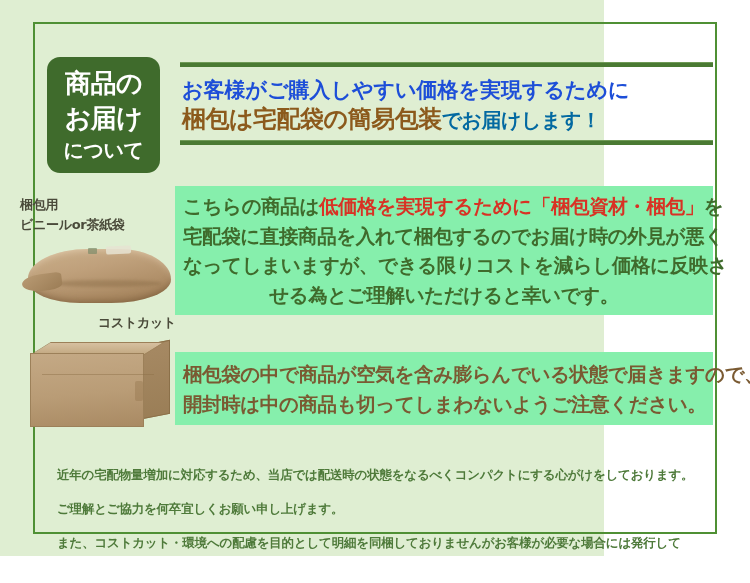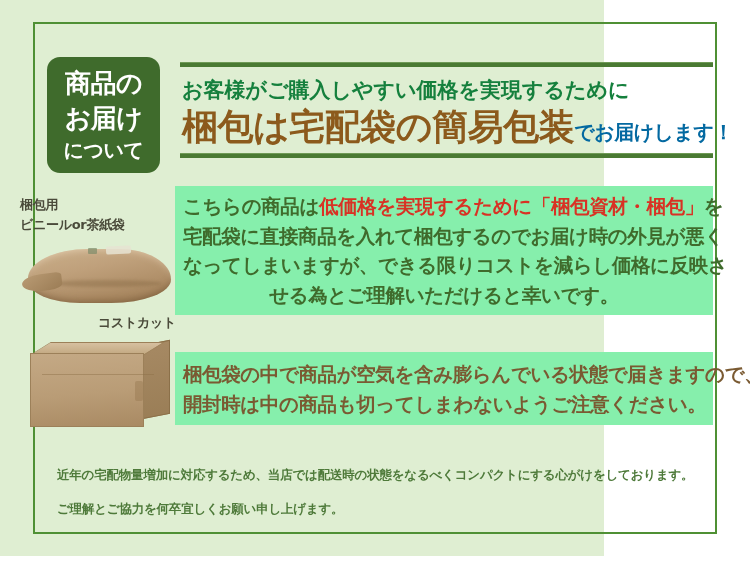--- a/index.html
+++ b/index.html
@@ -74,32 +74,32 @@
   .rule {
     height: 4px;
     background: #4a7a33;
     border-top: 1px solid #6f9a56;
   }
   .rule-bottom { margin-top: 6px; }
 
   .head-sub {
     font-size: 21px;
     font-weight: bold;
-    color: #15803d;
+    color: #1d4ed8;
     letter-spacing: 0px;
     margin: 9px 0 2px 2px;
     white-space: nowrap;
   }
   .head-main {
     margin: 0 0 4px 2px;
     white-space: nowrap;
     line-height: 1.15;
   }
   .head-main .big {
-    font-size: 36px;
+    font-size: 24px;
     font-weight: bold;
     color: #8c5a1c;
     letter-spacing: -0.5px;
   }
   .head-main .small {
     font-size: 20px;
     font-weight: bold;
     color: #0369a1;
     letter-spacing: -0.5px;
   }
@@ -336,15 +336,16 @@
   </div>
 
   <div class="panel panel-b">
     <div class="body-line brown">梱包袋の中で商品が空気を含み膨らんでいる状態で届きますので、</div>
     <div class="body-line brown">開封時は中の商品も切ってしまわないようご注意ください。</div>
   </div>
 
   <div class="footer">
     <p>近年の宅配物量増加に対応するため、当店では配送時の状態をなるべくコンパクトにする心がけをしております。</p>
     <p>ご理解とご協力を何卒宜しくお願い申し上げます。</p>
+    <p class="gap">また、コストカット・環境への配慮を目的として明細を同梱しておりませんがお客様が必要な場合には発行して</p>
   </div>
 
 </div>
 
 </body></html>

